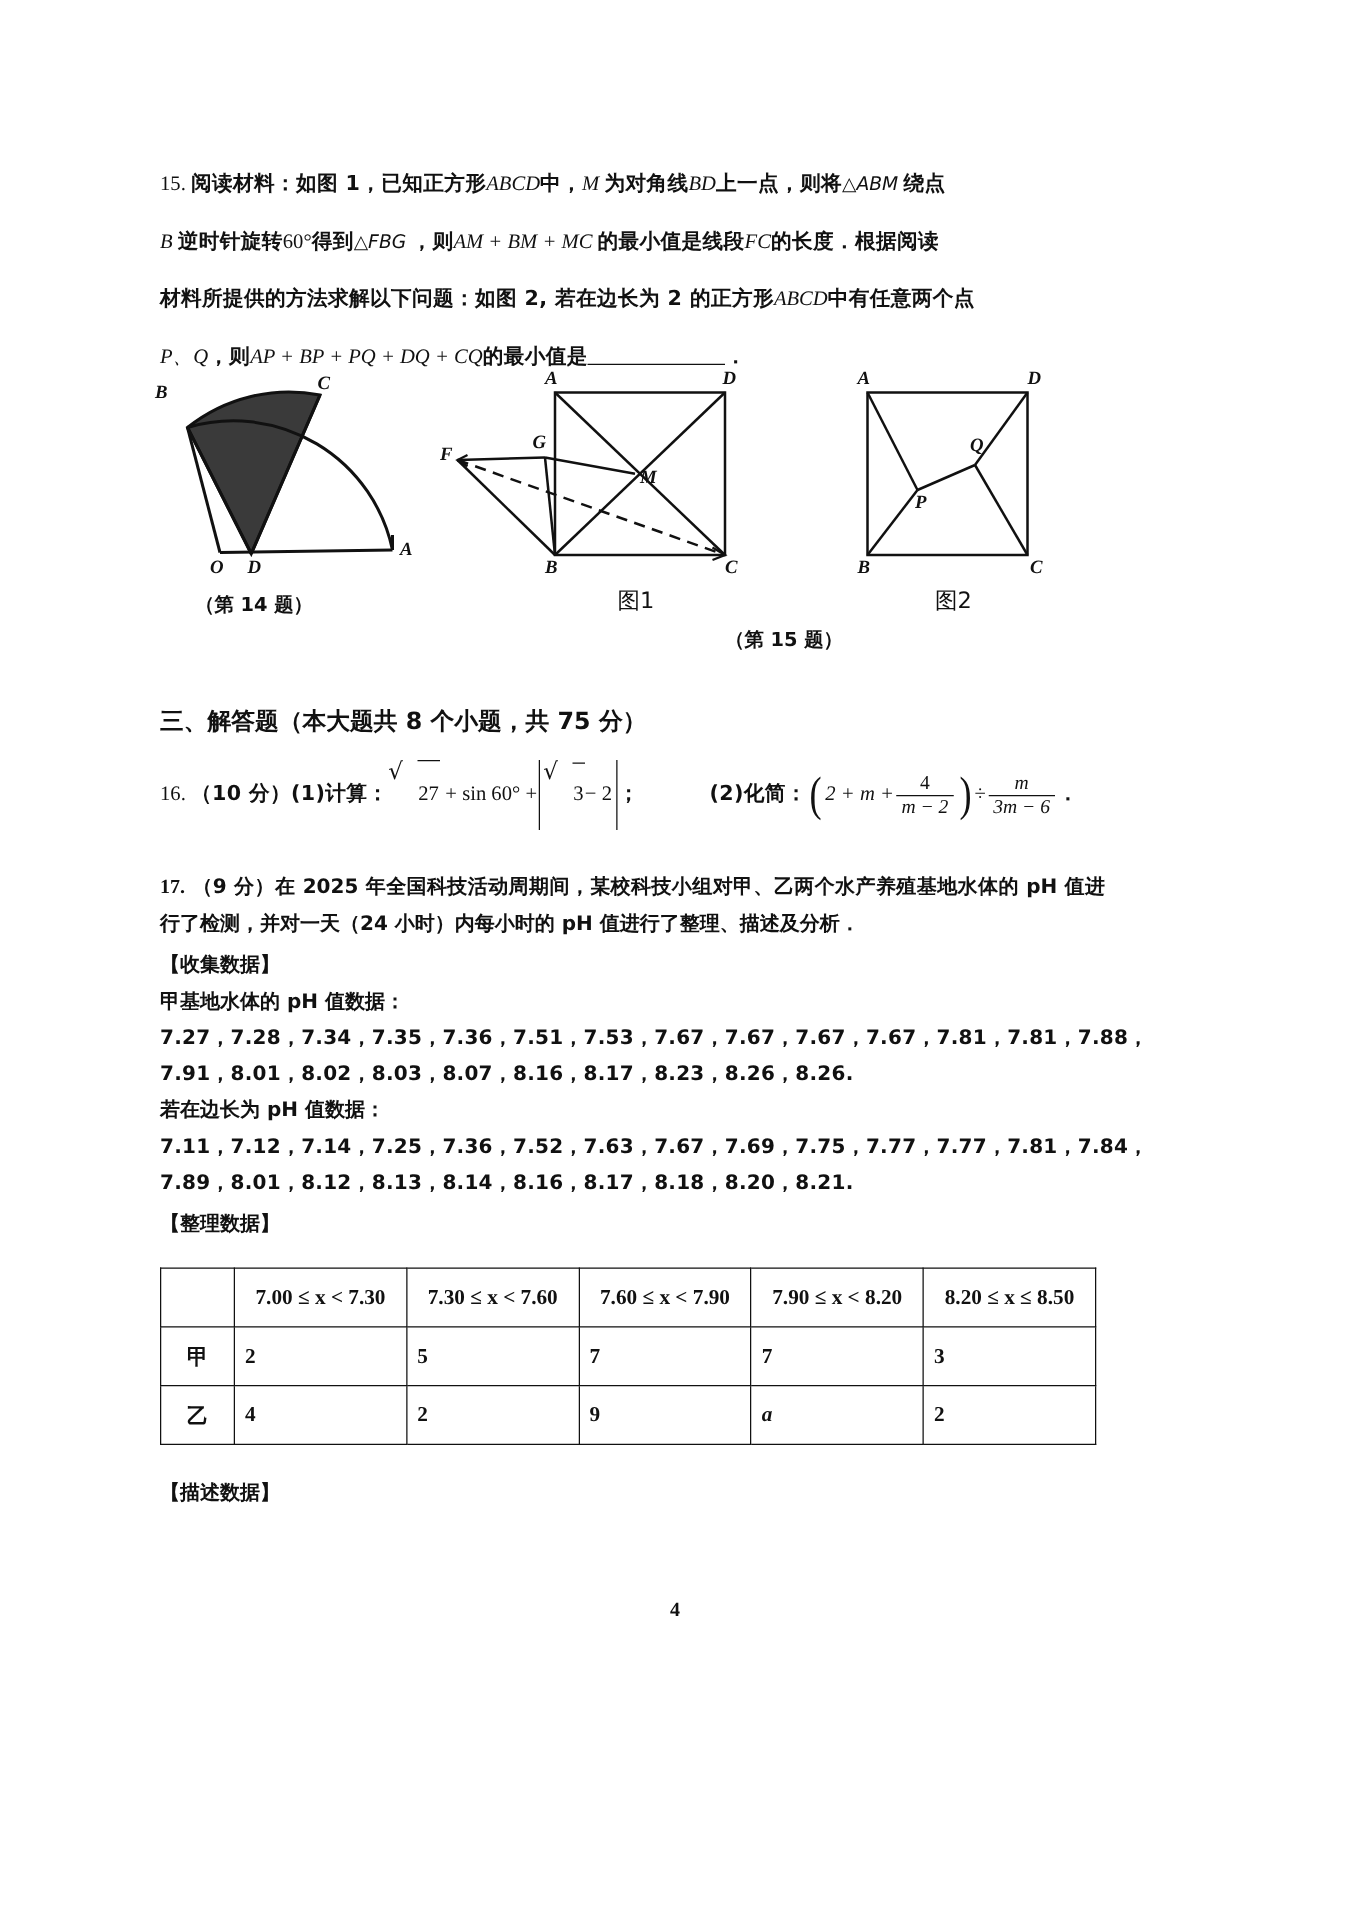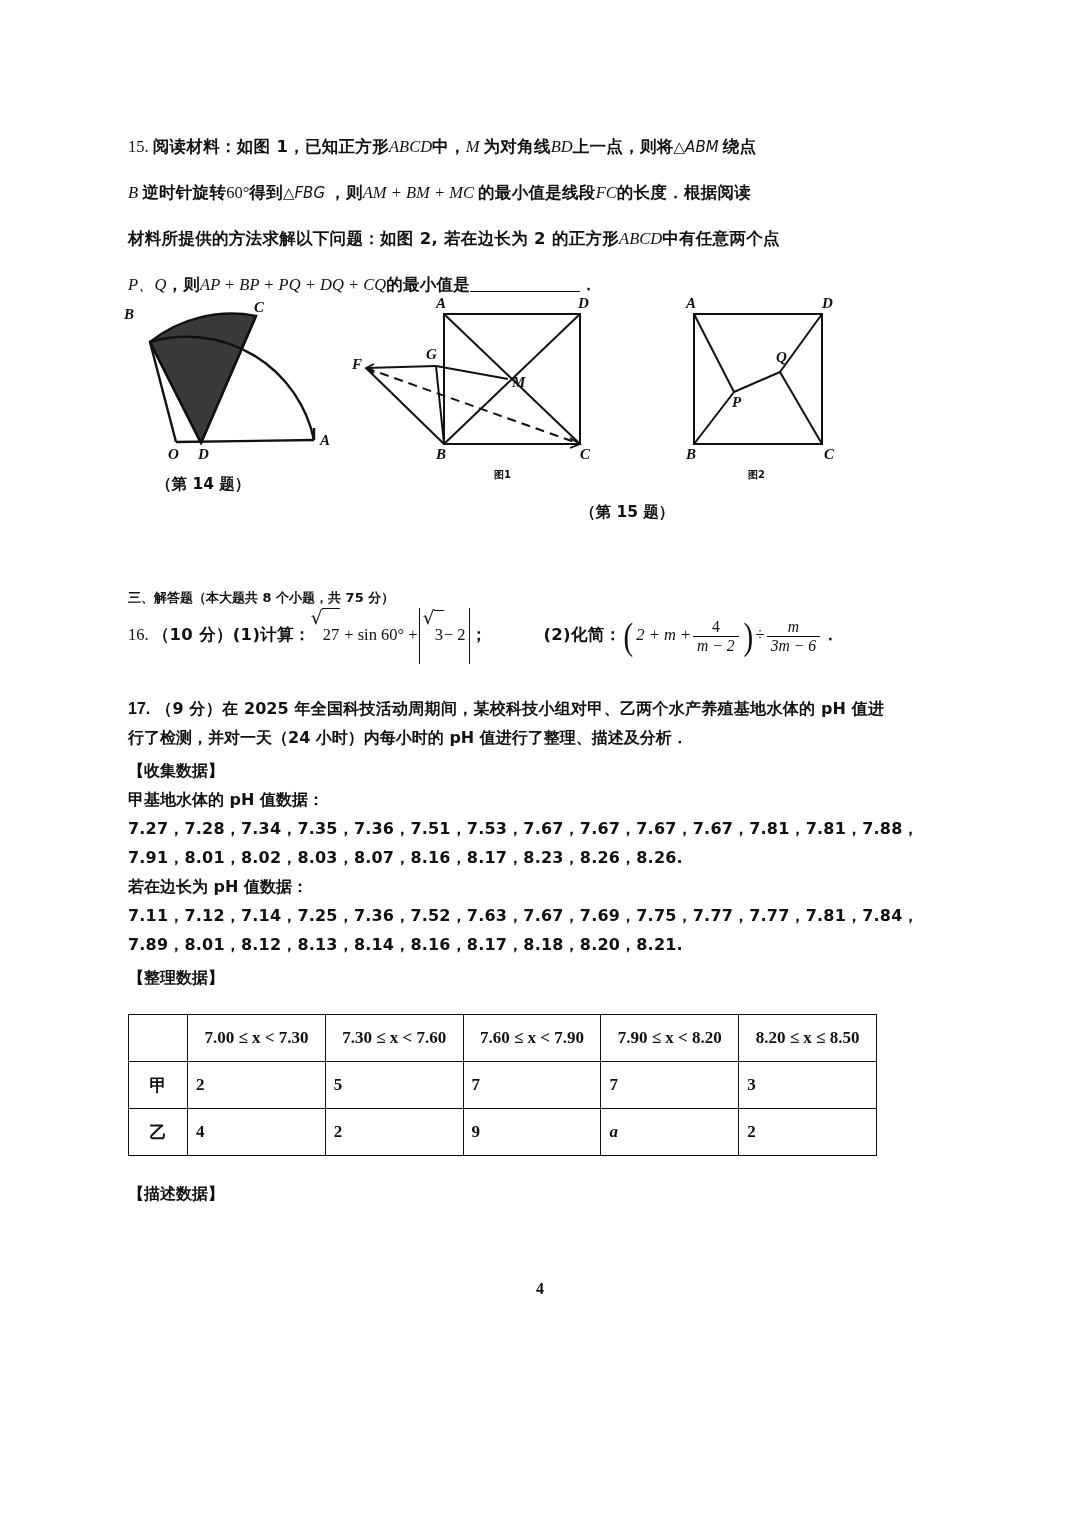--- a/index.html
+++ b/index.html
@@ -72,32 +72,32 @@
   .figlabel {
     position: absolute;
     font-family: "Liberation Serif", serif;
     font-style: italic;
     font-weight: bold;
     font-size: 15px;
   }
   .fig2cap {
     position: absolute;
     font-family: "DejaVu Sans", "Liberation Sans", sans-serif;
-    font-weight: 700;
-    font-size: 10px;
+    font-weight: 400;
+    font-size: 18px;
   }
 
   
   #sec3 {
     position: absolute;
     left: 128px;
-    top: 589px;
-    font-family: "DejaVu Sans", "Liberation Sans", sans-serif;
-    font-weight: bold;
-    font-size: 13px;
+    top: 564px;
+    font-family: "DejaVu Sans", "Liberation Sans", sans-serif;
+    font-weight: bold;
+    font-size: 19px;
     white-space: nowrap;
   }
 
   
   #prob16 {
     position: absolute;
     left: 128px;
     top: 608px;
     width: 760px;
     font-size: 16.5px;
@@ -111,20 +111,21 @@
     content: "√";
     position: absolute;
     left: 0; top: -1px;
     font-size: 1.12em;
     font-family: "DejaVu Sans", sans-serif;
   }
   .rad > .rbody {
     display: inline-block;
     border-top: 1.2px solid #111;
     padding: 16px 1px;
+    margin-left: 12px;
   }
   .absbar {
     display: inline-block;
     border-left: 1.3px solid #111;
     border-right: 1.3px solid #111;
     padding: 2px 3px 4px 3px;
     margin: 0 1px;
     line-height: 1;
     text-align: center;
   }
@@ -339,21 +340,21 @@
     <span class="mn">16.</span>
     <span class="cn">（10 分）</span><span class="cn">(1)计算：</span><span class="rad"><span class="rbody mn">27</span></span>
     <span class="mn">+</span>
     <span class="mn">sin 60°</span>
     <span class="mn">+</span><span class="absbar"><span class="rad"><span class="rbody mn">3</span></span><span class="mn">− 2</span></span><span class="cn">；</span>
     <span style="display:inline-block;width:52px;"></span><span class="cn">(2)化简：</span><span class="bigparen">(</span><span class="mi">2 + m +</span><span class="frac"><span class="num mn">4</span><span class="den mi">m − 2</span></span><span class="bigparen">)</span><span class="mn">÷</span><span class="frac"><span class="num mi">m</span><span class="den mi">3m − 6</span></span><span class="cn">．</span>
   </div>
 
   <div id="prob17">
     <p>
-      <span class="mn" style="font-family:Liberation Sans, sans-serif;font-weight:bold;">17.</span>
+      <span class="mn" style="font-family:Liberation Serif, serif;font-weight:bold;">17.</span>
       <span>（9 分）</span><span>在 2025 年全国科技活动周期间，某校科技小组对甲、乙两个水产养殖基地水体的 pH 值进行了检测，并对一天（24 小时）内每小时的 pH 值进行了整理、描述及分析．</span>
     </p>
     <p class="tag">【收集数据】</p>
     <p>甲基地水体的 pH 值数据：</p>
     <p class="datarow">7.27，7.28，7.34，7.35，7.36，7.51，7.53，7.67，7.67，7.67，7.67，7.81，7.81，7.88，</p>
     <p class="datarow">7.91，8.01，8.02，8.03，8.07，8.16，8.17，8.23，8.26，8.26.</p>
     <p>若在边长为 pH 值数据：</p>
     <p class="datarow">7.11，7.12，7.14，7.25，7.36，7.52，7.63，7.67，7.69，7.75，7.77，7.77，7.81，7.84，</p>
     <p class="datarow">7.89，8.01，8.12，8.13，8.14，8.16，8.17，8.18，8.20，8.21.</p>
     <p class="tag">【整理数据】</p>

